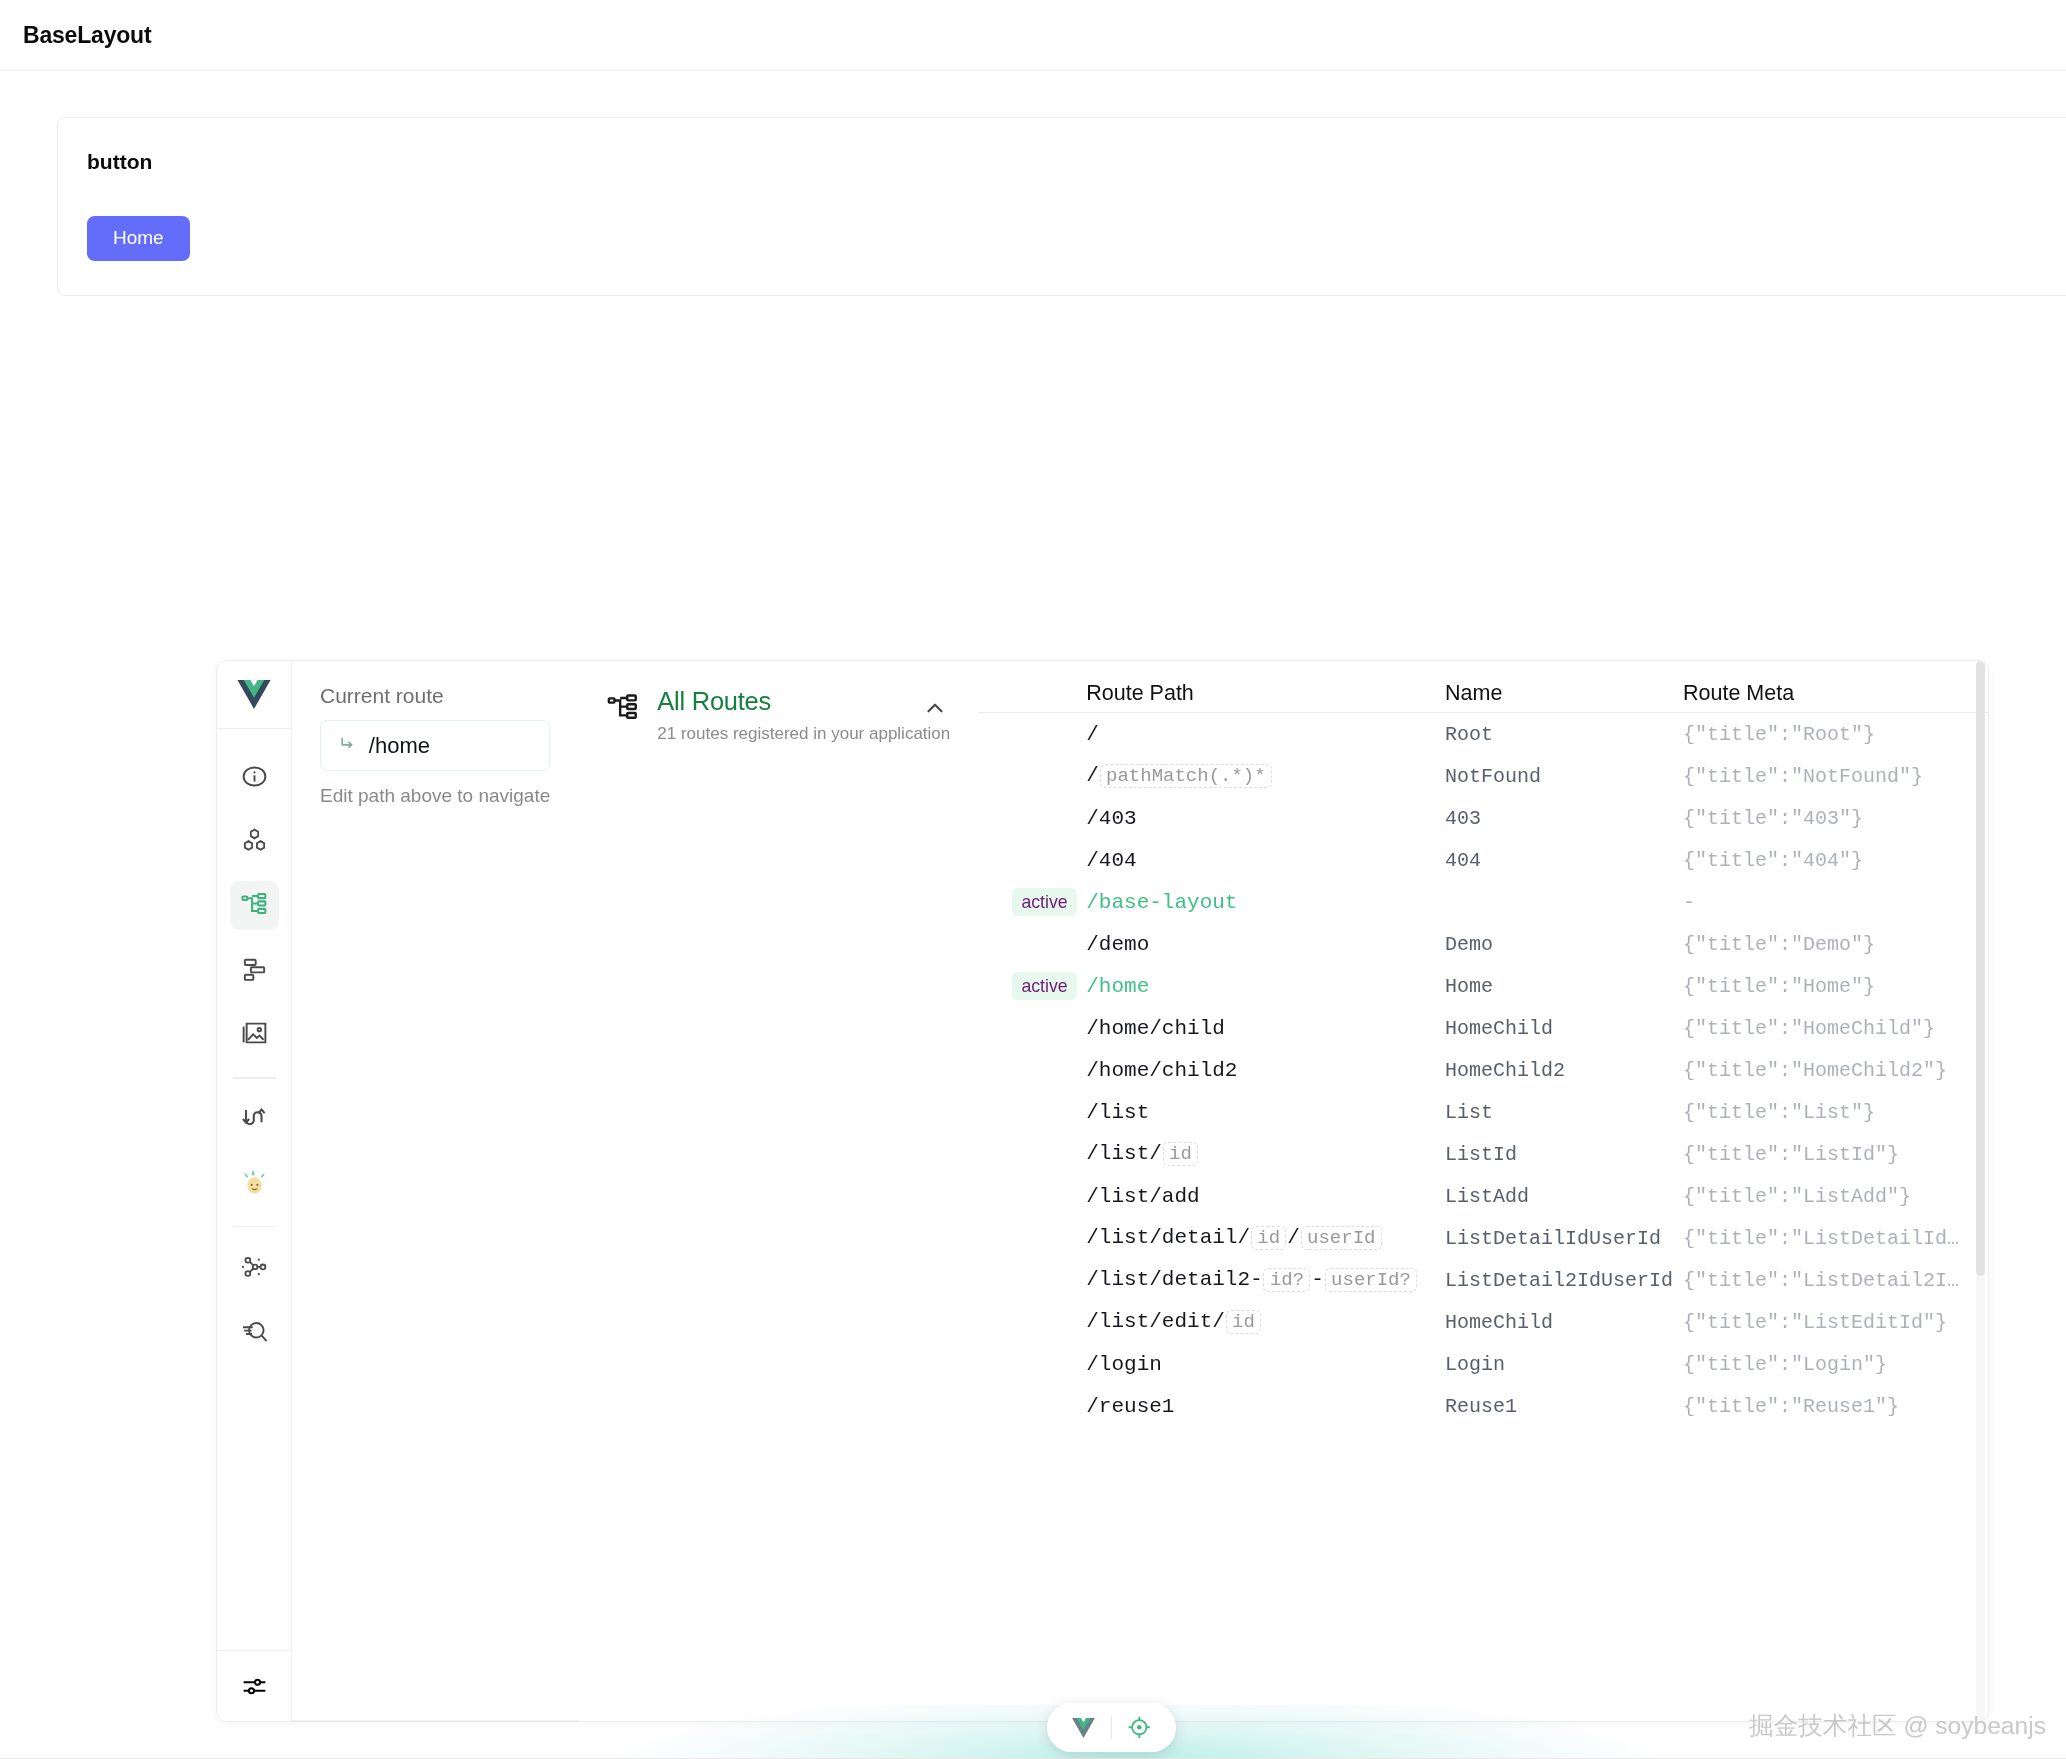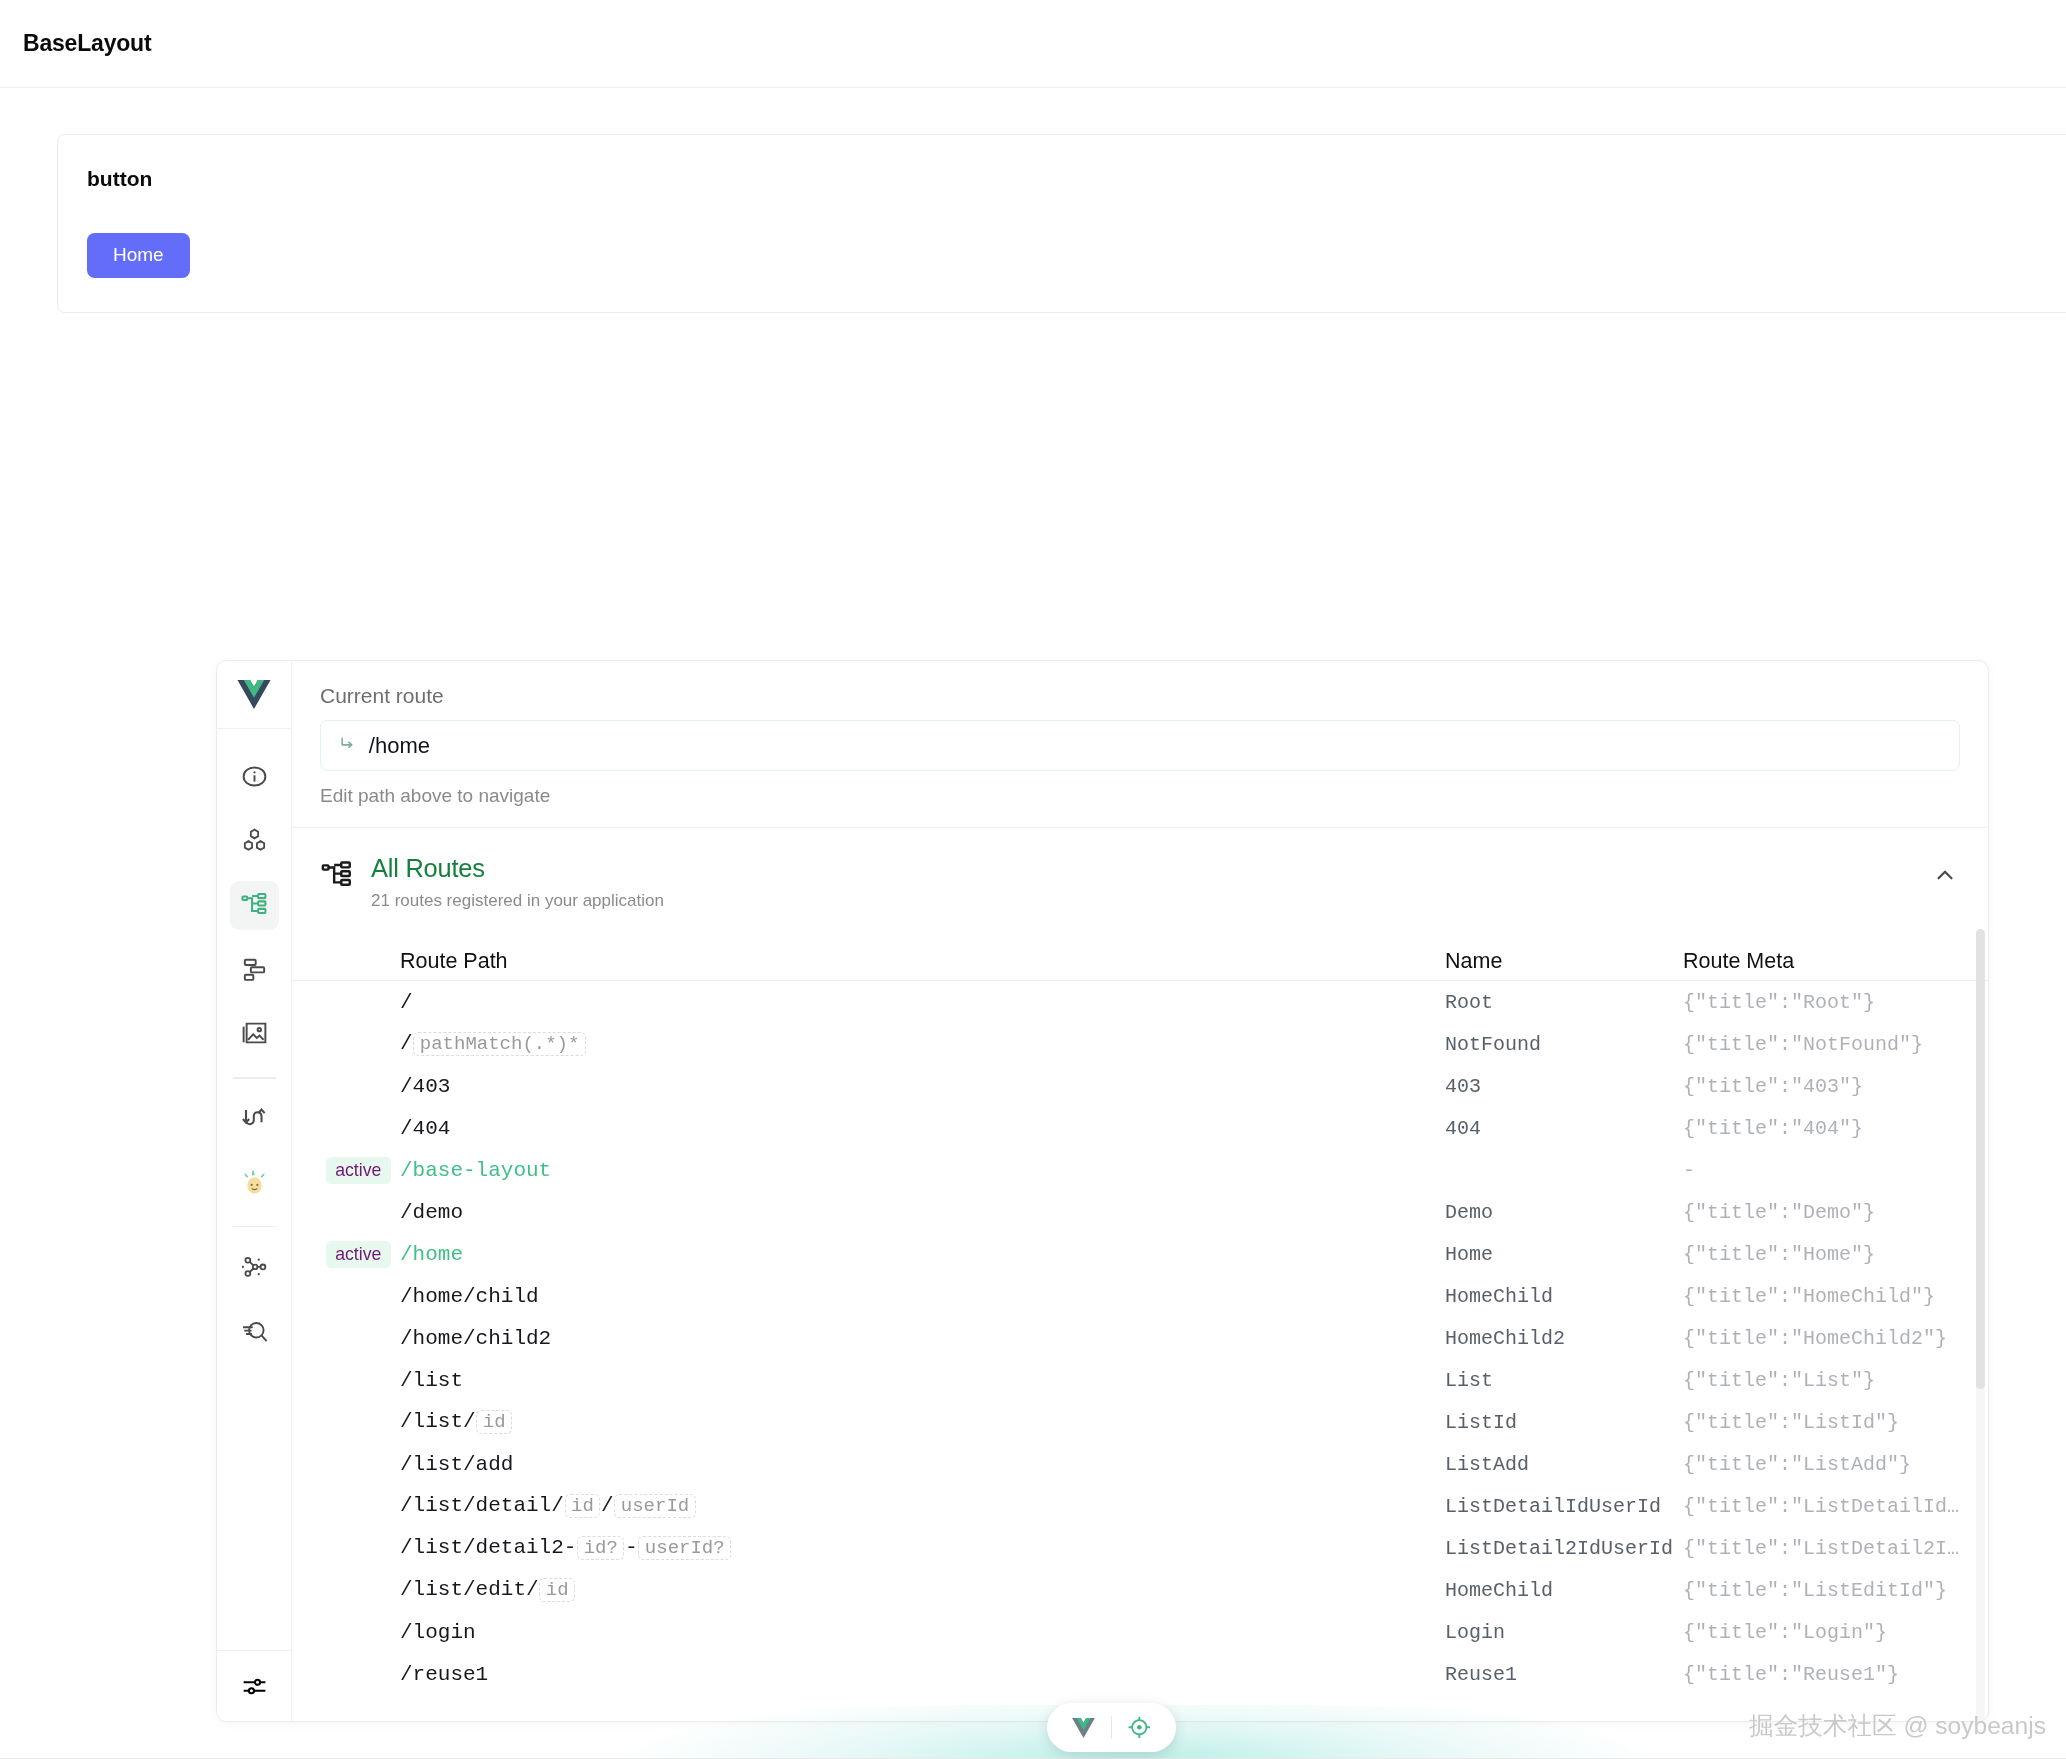--- a/index.html
+++ b/index.html
@@ -6,21 +6,21 @@
   html, body {
     width: 2066px; height: 1760px;
     background: #ffffff;
     font-family: "Liberation Sans", sans-serif;
     overflow: hidden;
   }
   body { position: relative; }
 
   
   .app-header {
-    height: 88px;
+    height: 71px;
     display: flex; align-items: center;
     padding-left: 23px;
     border-bottom: 1.5px solid #eeeeee;
     background: #fff;
   }
   .app-title {
     font-size: 23px; font-weight: bold; color: #0b0b0b;
     letter-spacing: -0.2px;
   }
 
@@ -100,21 +100,21 @@
   }
   .dt-icon.active { background: #f3f5f4; color: #3fb27f; }
   .dt-sep { width: 43px; height: 1.5px; background: #ededed; margin: 10.8px 0 7.7px; }
   .dt-bottom {
     width: 75px; border-top: 1.5px solid #efefef;
     display: flex; align-items: center; justify-content: center;
     height: 71px; flex: 0 0 71px;
   }
 
   
-  .dt-content { flex: 1; display: flex; flex-direction: column; min-width: 0; position: relative; }
+  .dt-content { flex: 1; display: flex; flex-direction: row; min-width: 0; position: relative; }
 
   .route-box { padding: 23px 28px 20px 28px; border-bottom: 1.5px solid #efefef; }
   .route-label { font-size: 21px; color: #6e6e6e; margin-bottom: 12.3px; }
   .route-input {
     width: 100%;
     border: 1.5px solid #e3f3ec;
     border-radius: 7px;
     background: #fff;
     height: 51px;
     display: flex; align-items: center;

